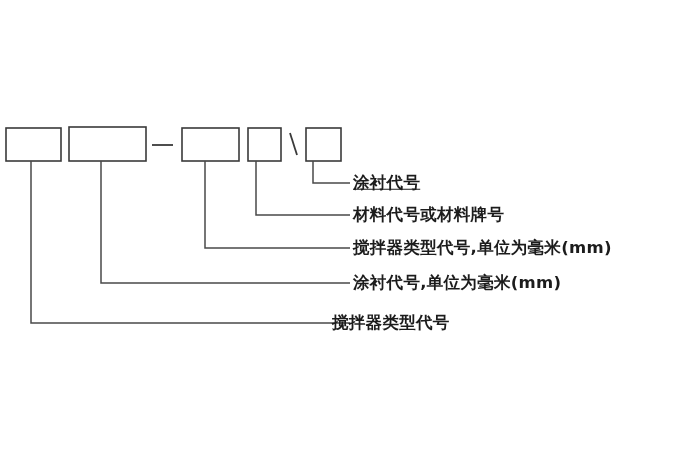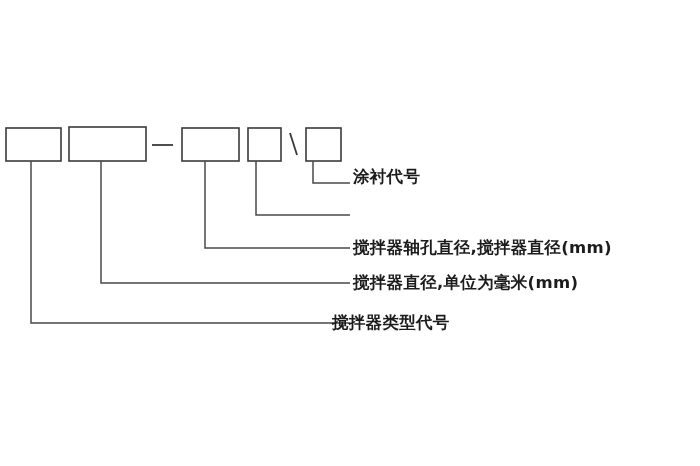--- a/index.html
+++ b/index.html
@@ -71,22 +71,23 @@
     <line x1="152" y1="145" x2="173" y2="145" stroke="#3a3a3a" stroke-width="1.8"></line>
     <line x1="297" y1="155" x2="290" y2="133" stroke="#3a3a3a" stroke-width="1.8"></line>
 
     <path class="leader" d="M 313 161 L 313 183 L 350 183"></path>
     <path class="leader" d="M 256 161 L 256 215 L 350 215"></path>
     <path class="leader" d="M 205 161 L 205 248 L 350 248"></path>
     <path class="leader" d="M 101 161 L 101 283 L 350 283"></path>
     <path class="leader" d="M 31 161 L 31 323 L 350 323"></path>
   </svg>
 
-  <div class="label-text" style="left:353px; top:177px;">涂衬代号</div>
+  <div class="label-text" style="left:353px; top:183px;text-decoration:underline;">涂衬代号</div>
 
+  <div class="label-text" style="left:353px; top:215px;">材料代号或材料牌号</div>
 
-  <div class="label-text" style="left:353px; top:248px;">搅拌器轴孔直径,搅拌器直径(mm)</div>
+  <div class="label-text" style="left:353px; top:248px;">搅拌器类型代号,单位为毫米(mm)</div>
 
-  <div class="label-text" style="left:353px; top:283px;">搅拌器直径,单位为毫米(mm)</div>
+  <div class="label-text" style="left:353px; top:283px;">涂衬代号,单位为毫米(mm)</div>
 
   <div class="label-text" style="left:332px; top:323px;">搅拌器类型代号</div>
 
 </div>
 
 </body></html>

